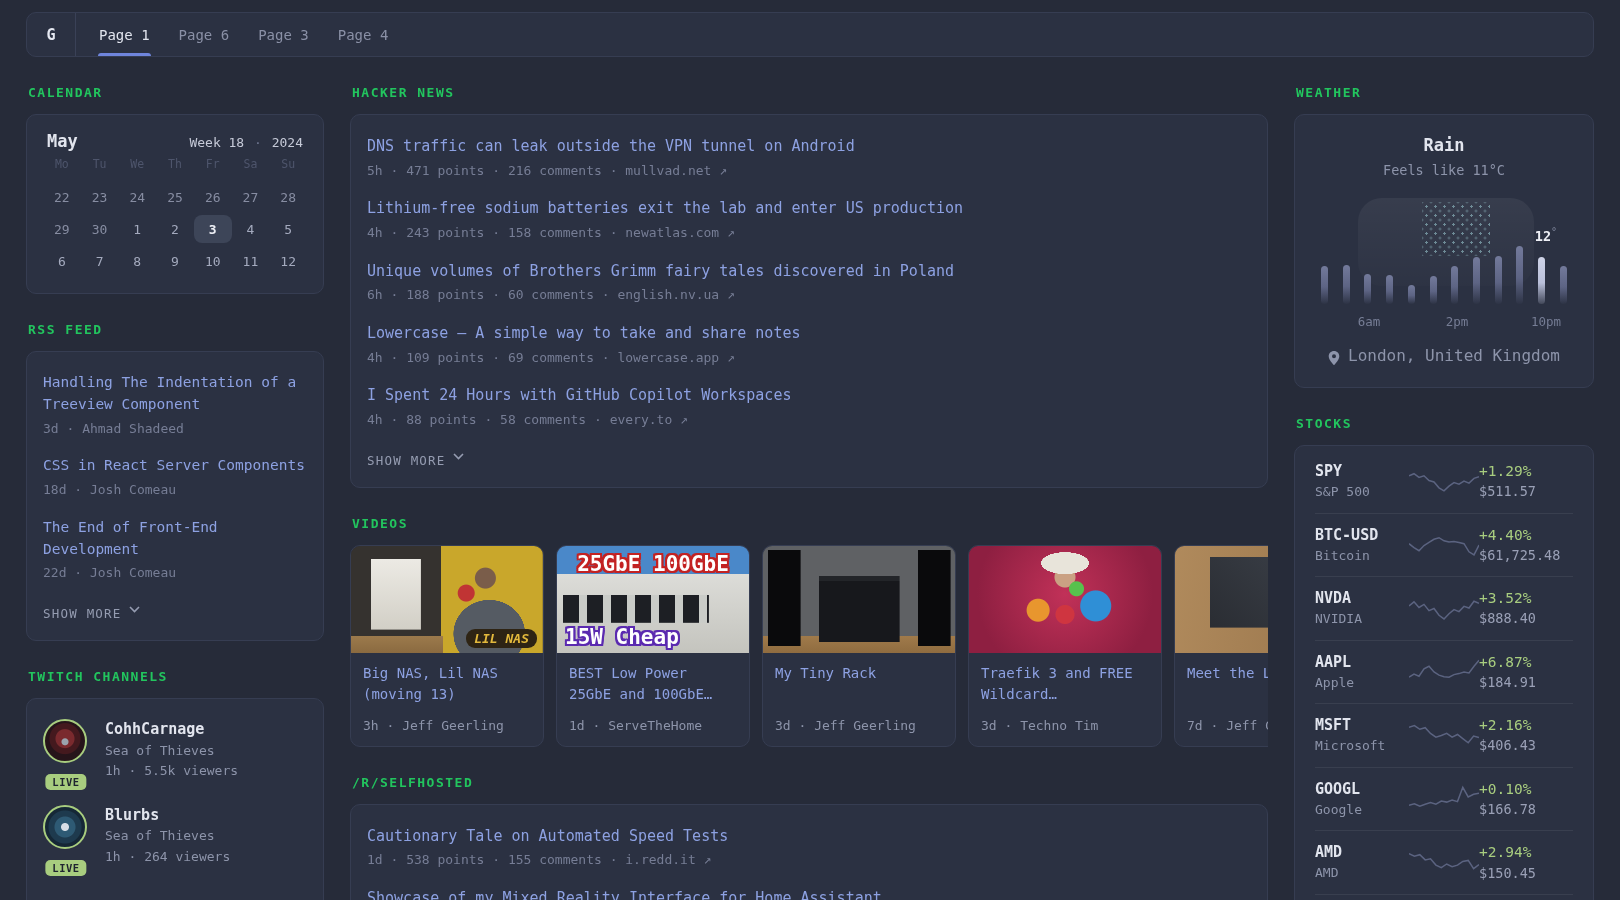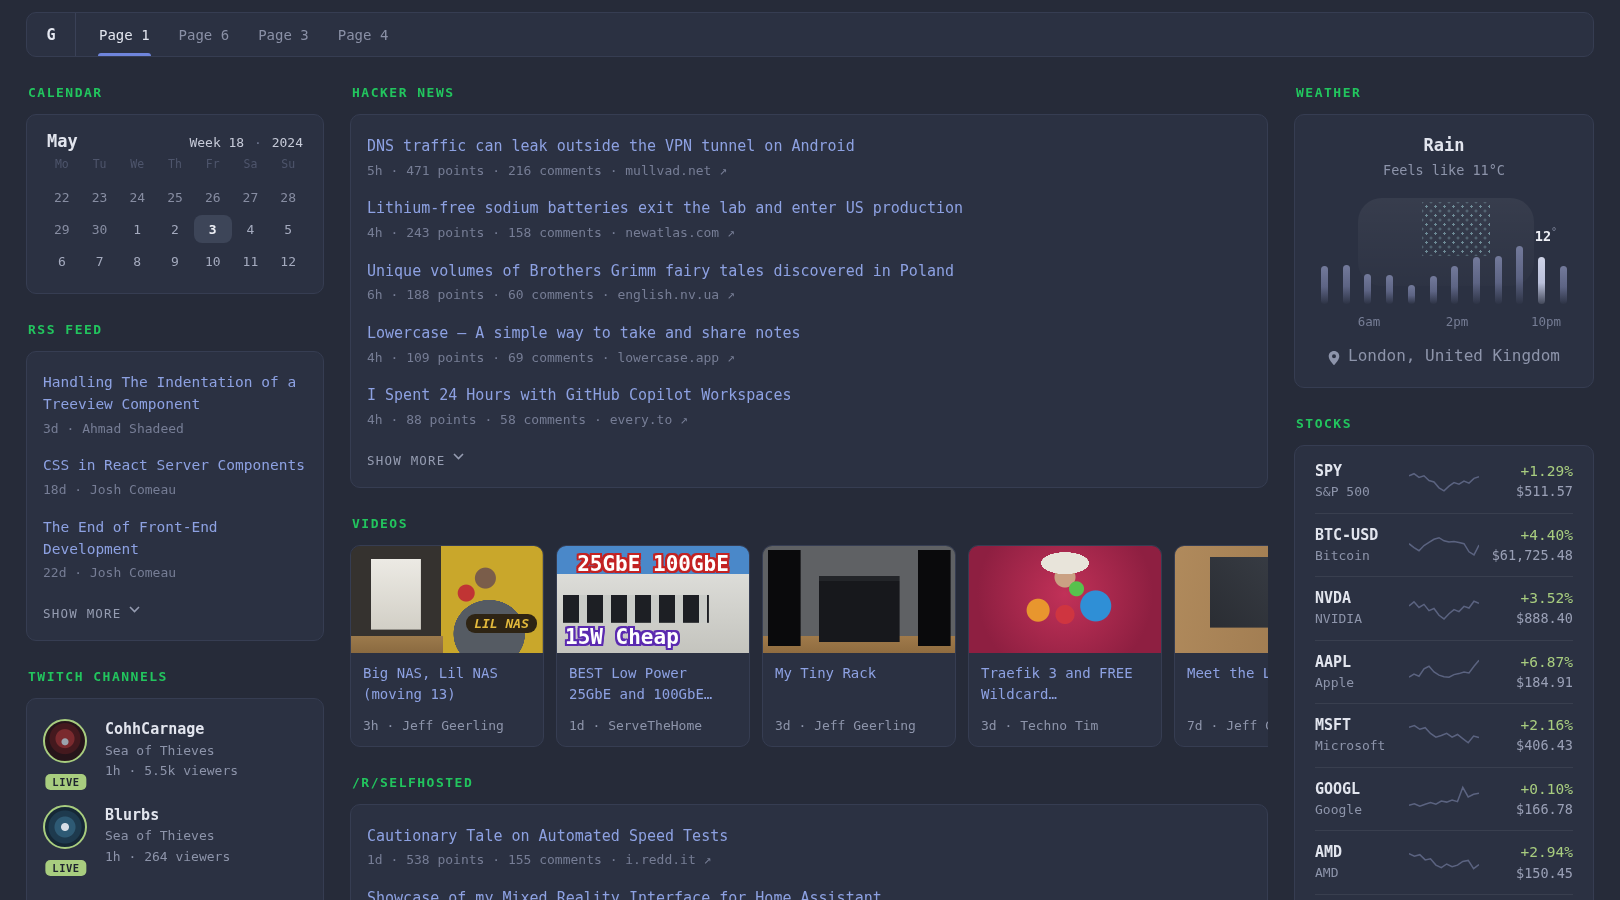--- a/index.html
+++ b/index.html
@@ -122,21 +122,21 @@
 
   .t-nas { background:
     radial-gradient(circle at 70% 30%, #7a5d4a 0 10px, transparent 11px),
     radial-gradient(circle at 60% 44%, #c03434 0 8px, transparent 9px),
     radial-gradient(ellipse 36px 34px at 72% 82%, #555b63 0 99%, transparent 100%),
     linear-gradient(#eceae4, #d2cfc6) no-repeat 14% 36% / 26% 66%,
     linear-gradient(#9c7a4c, #8a6a40) no-repeat 0 100% / 48% 16%,
     linear-gradient(#c9a72b, #c9a72b) no-repeat 100% 0 / 53% 100%,
     #35322f;
   }
-  .t-nas .badge { right: 6px; bottom: 20px; background: #2e2414; color: #e3b93c;
+  .t-nas .badge { right: 6px; bottom: 5px; background: #2e2414; color: #e3b93c;
     font-size: 13px; font-style: italic; padding: 2px 8px; border-radius: 9px; text-align: center; }
   .t-switch { background:
     repeating-linear-gradient(90deg, #1d1f24 0 16px, #caccc8 16px 24px) no-repeat 12% 62% / 76% 26%,
     linear-gradient(#dcdcd8, #c4c4be) no-repeat 0 100% / 100% 74%,
     #4a88c9;
   }
   .t-switch .b1 { top: 6px; left: 50%; transform: translateX(-50%); color: #fff; font-size: 21px;
     text-shadow: -2px 0 #c32222, 2px 0 #c32222, 0 -2px #c32222, 0 2px #c32222,
                  -2px -2px #c32222, 2px 2px #c32222, -2px 2px #c32222, 2px -2px #c32222; }
   .t-switch .b2 { bottom: 4px; left: 8px; color: #fff; font-size: 21px;
@@ -209,21 +209,21 @@
 
   
   .stocks-card { padding: 4px 20px; }
   .stock-row { display: flex; align-items: center; padding: 11px 0; cursor: pointer; }
   .stock-row + .stock-row { border-top: 1px solid rgba(255,255,255,0.07); }
   .st-left { flex: 1 1 0; min-width: 0; }
   .st-sym { font-size: 15px; font-weight: bold; color: #e2e5ee; line-height: 1.4; }
   .st-name { font-size: 13px; color: #8d94aa; line-height: 1.5; }
   .st-spark { flex: 0 0 70px; }
   .st-spark polyline { fill: none; stroke: #5b6380; stroke-width: 1.5; }
-  .st-right { flex: 1 1 0; text-align: right; }
+  .st-right { flex: 1 1 0; }
   .st-chg { font-size: 14.5px; line-height: 1.4; }
   .st-chg.up { color: #a8cd7f; }
   .st-price { font-size: 13.5px; color: #9aa0b6; line-height: 1.5; }
 </style>
 </head>
 <body>
 
 <header class="topbar">
   <div class="logo">G</div>
   <div class="nav-sep"></div>

